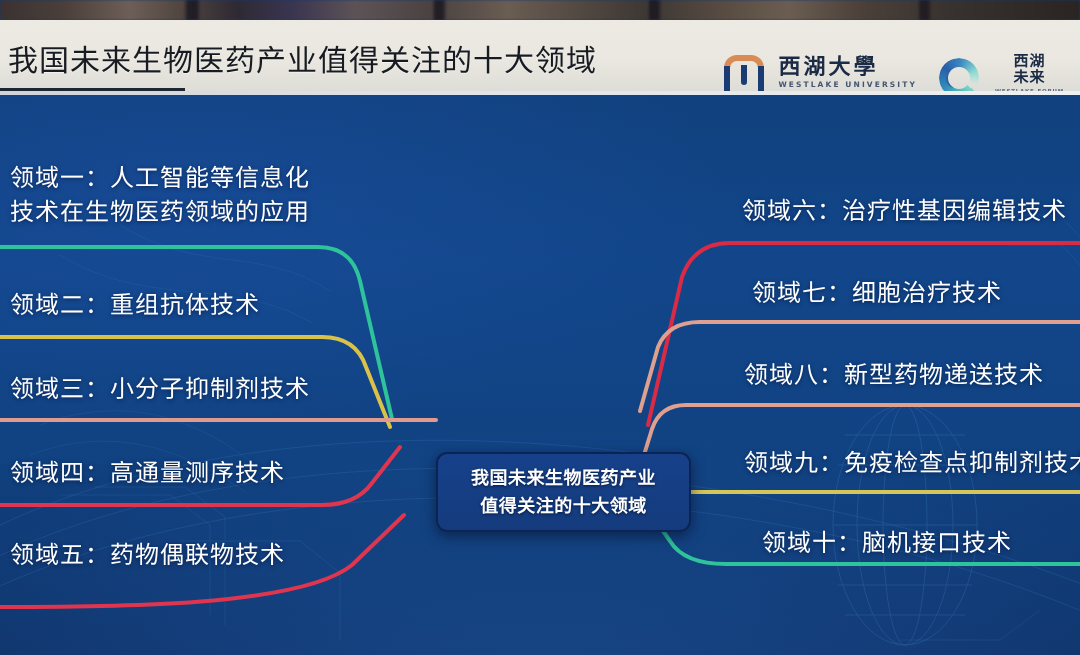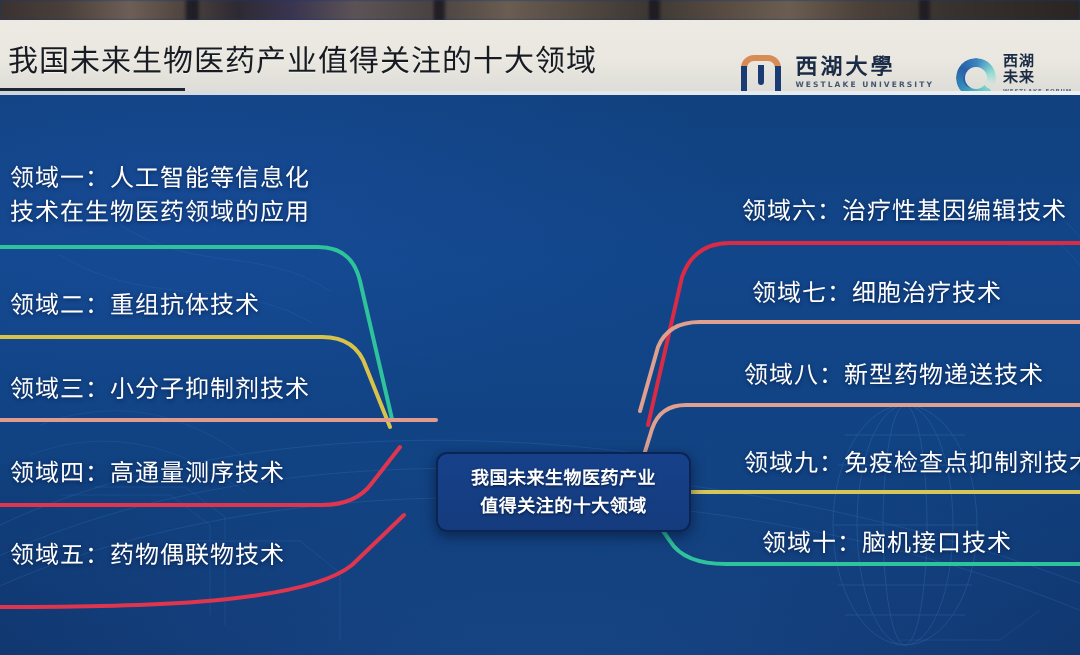--- a/index.html
+++ b/index.html
@@ -73,21 +73,21 @@
   }
   .wl-u::after{
     content:""; position:absolute; left:50%; top:-1px; transform:translateX(-50%);
     width:6px; height:20px; background:#1b3b73; border-radius:0 0 3px 3px;
   }
   .wl-text { display:flex; flex-direction:column; justify-content:center; }
   .wl-cn { font-size:22px; font-weight:700; color:#1b2b45; letter-spacing:3px; line-height:1.05;
            font-family:"DejaVu Serif","Liberation Serif",serif; }
   .wl-en { font-size:7.5px; font-weight:700; color:#44566f; letter-spacing:2.1px; margin-top:2px; }
 
-  .logo-wlf { display:flex; align-items:center; gap:7px; padding-right:8px; }
+  .logo-wlf { display:flex; align-items:center; gap:16px; padding-right:16px;text-align:center; }
   .wlf-mark {
     position:relative; width:40px; height:40px; border-radius:50%; flex:none;
     background:
       conic-gradient(from 130deg,
         #7fd4c8 0deg, #49b6bb 55deg, #2f86b8 115deg, #2a5fa8 175deg,
         #3b86c0 235deg, #8fdcd2 300deg, rgba(190,235,230,.15) 340deg, rgba(190,235,230,0) 360deg);
     -webkit-mask: radial-gradient(circle at 50% 50%, transparent 0 10.5px, #000 11.5px 20px, transparent 20.5px);
     mask: radial-gradient(circle at 50% 50%, transparent 0 10.5px, #000 11.5px 20px, transparent 20.5px);
   }
   .wlf-mark::after{

